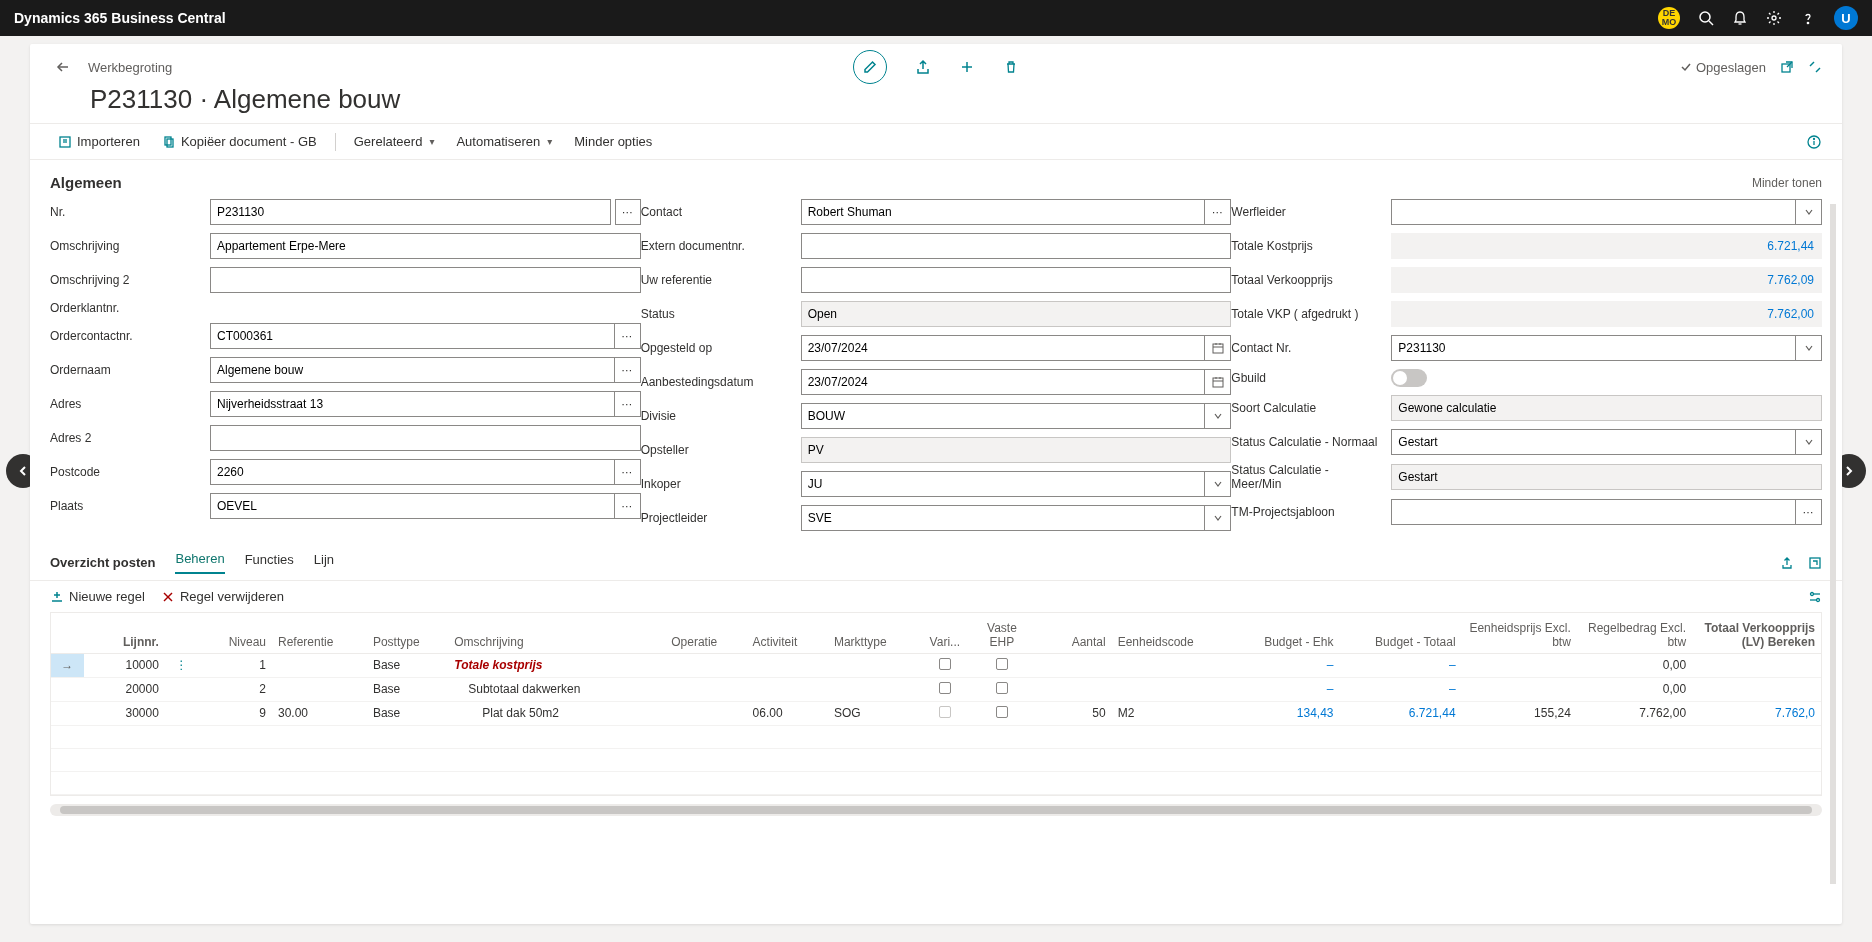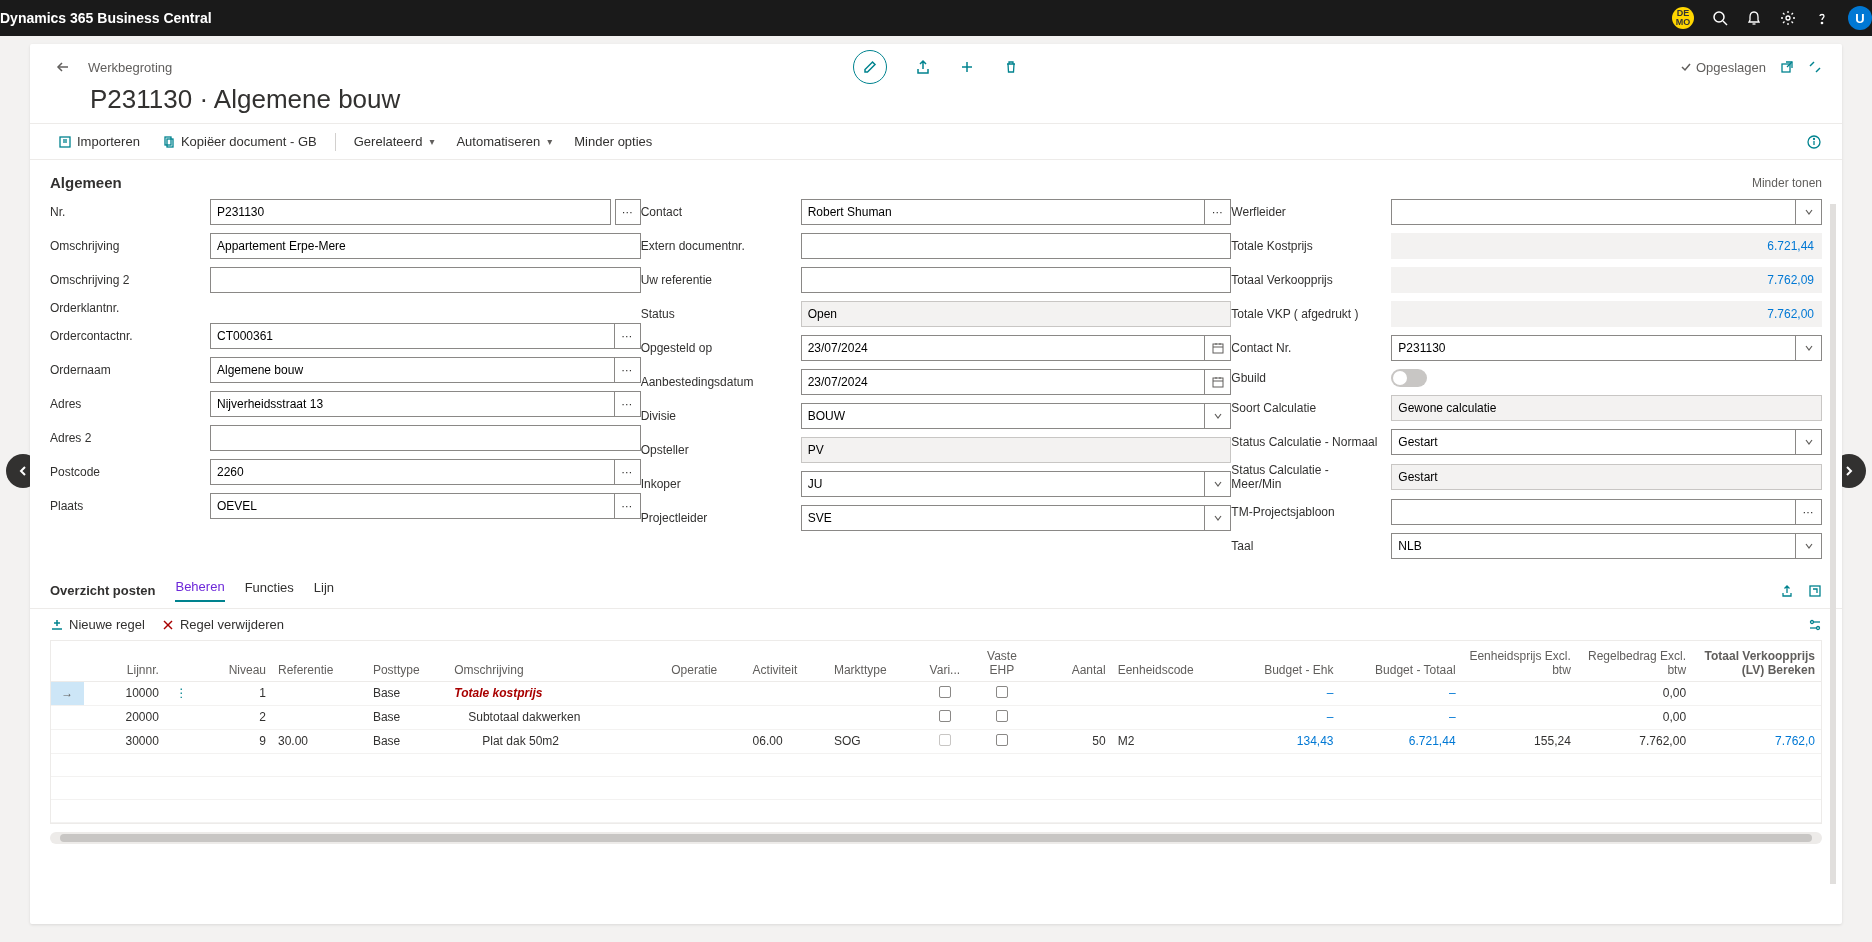--- a/index.html
+++ b/index.html
@@ -1,17 +1,17 @@
 <!DOCTYPE html>
 <html><head>
 <meta charset="utf-8">
 <style>
 * { box-sizing: border-box; margin: 0; padding: 0; }
 body { font-family: "Segoe UI", Arial, sans-serif; font-size: 13px; color: #323130; background: #f3f2f1; }
-.topbar { background: #1a1a1a; color: #fff; height: 36px; display: flex; align-items: center; justify-content: space-between; padding: 0 0; }
+.topbar { background: #1a1a1a; color: #fff; height: 36px; display: flex; align-items: center; justify-content: space-between; padding: 0 14px; }
 .topbar-left { font-weight: 600; font-size: 14px; }
 .topbar-right { display: flex; align-items: center; gap: 18px; }
 .topbar-icon { cursor: pointer; display:flex; align-items:center; }
 .demo-badge { background: #ffd600; color: #333; border-radius: 50%; width: 22px; height: 22px; display:flex; align-items:center; justify-content:center; font-size:9px; font-weight:bold; }
 .user-badge { background: #0078d4; color:#fff; border-radius:50%; width:24px; height:24px; display:flex; align-items:center; justify-content:center; font-weight:bold; }
 .page-wrapper { background:#fff; margin: 8px 30px; border-radius:2px; position:relative; min-height:880px; padding-bottom:20px; box-shadow:0 1px 3px rgba(0,0,0,.1);}
 .page-header-row { display:flex; align-items:center; padding: 10px 20px 0 20px; position:relative;}
 .back-arrow { width:26px; height:26px; border-radius:50%; display:flex; align-items:center; justify-content:center; cursor:pointer; color:#605e5c;}
 .breadcrumb { margin-left:12px; color:#605e5c; font-size:13px;}
 .header-actions-center { position:absolute; left:50%; transform:translateX(-50%); display:flex; gap:28px; align-items:center;}
@@ -40,21 +40,21 @@
 .input.ro-blue { background:#f3f2f1; border:none; text-align:right; color:#0078d4; padding-right:8px;}
 .ellipsis-btn { width:26px; height:26px; border:1px solid #8a8886; border-left:none; display:flex; align-items:center; justify-content:center; cursor:pointer; background:#fff; font-size:11px; letter-spacing:1px;}
 .ellipsis-btn.detached { border:1px solid #8a8886; margin-left:4px;}
 .drop-btn { width:26px; height:26px; border:1px solid #8a8886; border-left:none; display:flex; align-items:center; justify-content:center; cursor:pointer; background:#fff;}
 .cal-btn { width:26px; height:26px; border:1px solid #8a8886; border-left:none; display:flex; align-items:center; justify-content:center; cursor:pointer; background:#fff;}
 .toggle { width:36px; height:18px; background:#c8c6c4; border-radius:9px; position:relative; cursor:pointer;}
 .toggle::after { content:""; position:absolute; width:14px; height:14px; background:#fff; border-radius:50%; top:2px; left:2px;}
 .subheader { display:flex; align-items:center; gap:20px; padding:20px 20px 6px 20px; border-bottom:1px solid #edebe9;}
 .subheader .st { font-weight:600;}
 .tab { font-size:13px; cursor:pointer; padding-bottom:6px;}
-.tab.active { color:#6d28d9; border-bottom:2px solid #00838f;}
+.tab.active { color:#0f766e; border-bottom:2px solid #00838f;}
 .sub-icons-right { margin-left:auto; display:flex; gap:14px; color:#00838f;}
 .line-toolbar { display:flex; align-items:center; gap:16px; padding:8px 20px;}
 .lt-btn { display:flex; align-items:center; gap:5px; font-size:13px; cursor:pointer;}
 .lt-icon-right { margin-left:auto; color:#00838f; cursor:pointer;}
 .grid-wrap { margin:0 20px; border:1px solid #edebe9; overflow-x:auto;}
 .grid { width:100%; border-collapse:collapse; font-size:12px; min-width:1400px;}
 .grid th { text-align:left; padding:4px 6px; font-weight:400; color:#605e5c; border-bottom:1px solid #edebe9; vertical-align:bottom; height:40px;}
 .grid th.r, .grid td.r { text-align:right;}
 .grid td { padding:4px 6px; border-bottom:1px solid #f3f2f1; height:22px;}
 .grid tr.sel td:first-child { background:#cde6f7;}
@@ -449,31 +449,20 @@
             <input class="input readonly" readonly="" value="Gestart" style="">
           </div>
         </div>
       <div class="form-row">
           <div class="form-label"><span>TM-Projectsjabloon</span></div>
           <div class="form-control">
             <input class="input" value="" style="">
             <div class="ellipsis-btn">⋯</div>
           </div>
         </div>
-      <div class="form-row">
-          <div class="form-label"><span>Taal</span></div>
-          <div class="form-control">
-            <input class="input" value="NLB" style="">
-            <div class="drop-btn">
-              <svg width="10" height="10" viewBox="0 0 10 10" fill="none" stroke="#605e5c" stroke-width="1.2">
-                <polyline points="2,3 5,7 8,3"></polyline>
-              </svg>
-            </div>
-          </div>
-        </div>
     </div>
   </div>
 
   <div class="subheader">
     <div class="st">Overzicht posten</div>
     <div class="tab active">Beheren</div>
     <div class="tab">Functies</div>
     <div class="tab">Lijn</div>
     <div class="sub-icons-right">
       <div>
@@ -513,21 +502,21 @@
           <line x1="2" y1="10" x2="8" y2="10"></line>
         </svg>
     </div>
   </div>
 
   <div class="grid-wrap">
     <table class="grid">
       <thead>
           <tr>
         <th style="width:20px;"></th>
-        <th class="r" style="width:60px;">Lijnnr.</th>
+        <th class="r" style="width:60px;font-weight:bold;">Lijnnr.</th>
         <th style="width:20px;"></th>
         <th class="r" style="width:55px;">Niveau</th>
         <th style="width:70px;">Referentie</th>
         <th style="width:60px;">Posttype</th>
         <th style="width:160px;">Omschrijving</th>
         <th style="width:60px;">Operatie</th>
         <th style="width:60px;">Activiteit</th>
         <th style="width:65px;">Markttype</th>
         <th style="width:35px; text-align:center;">Vari...</th>
         <th style="width:40px; text-align:center;">Vaste EHP</th>

